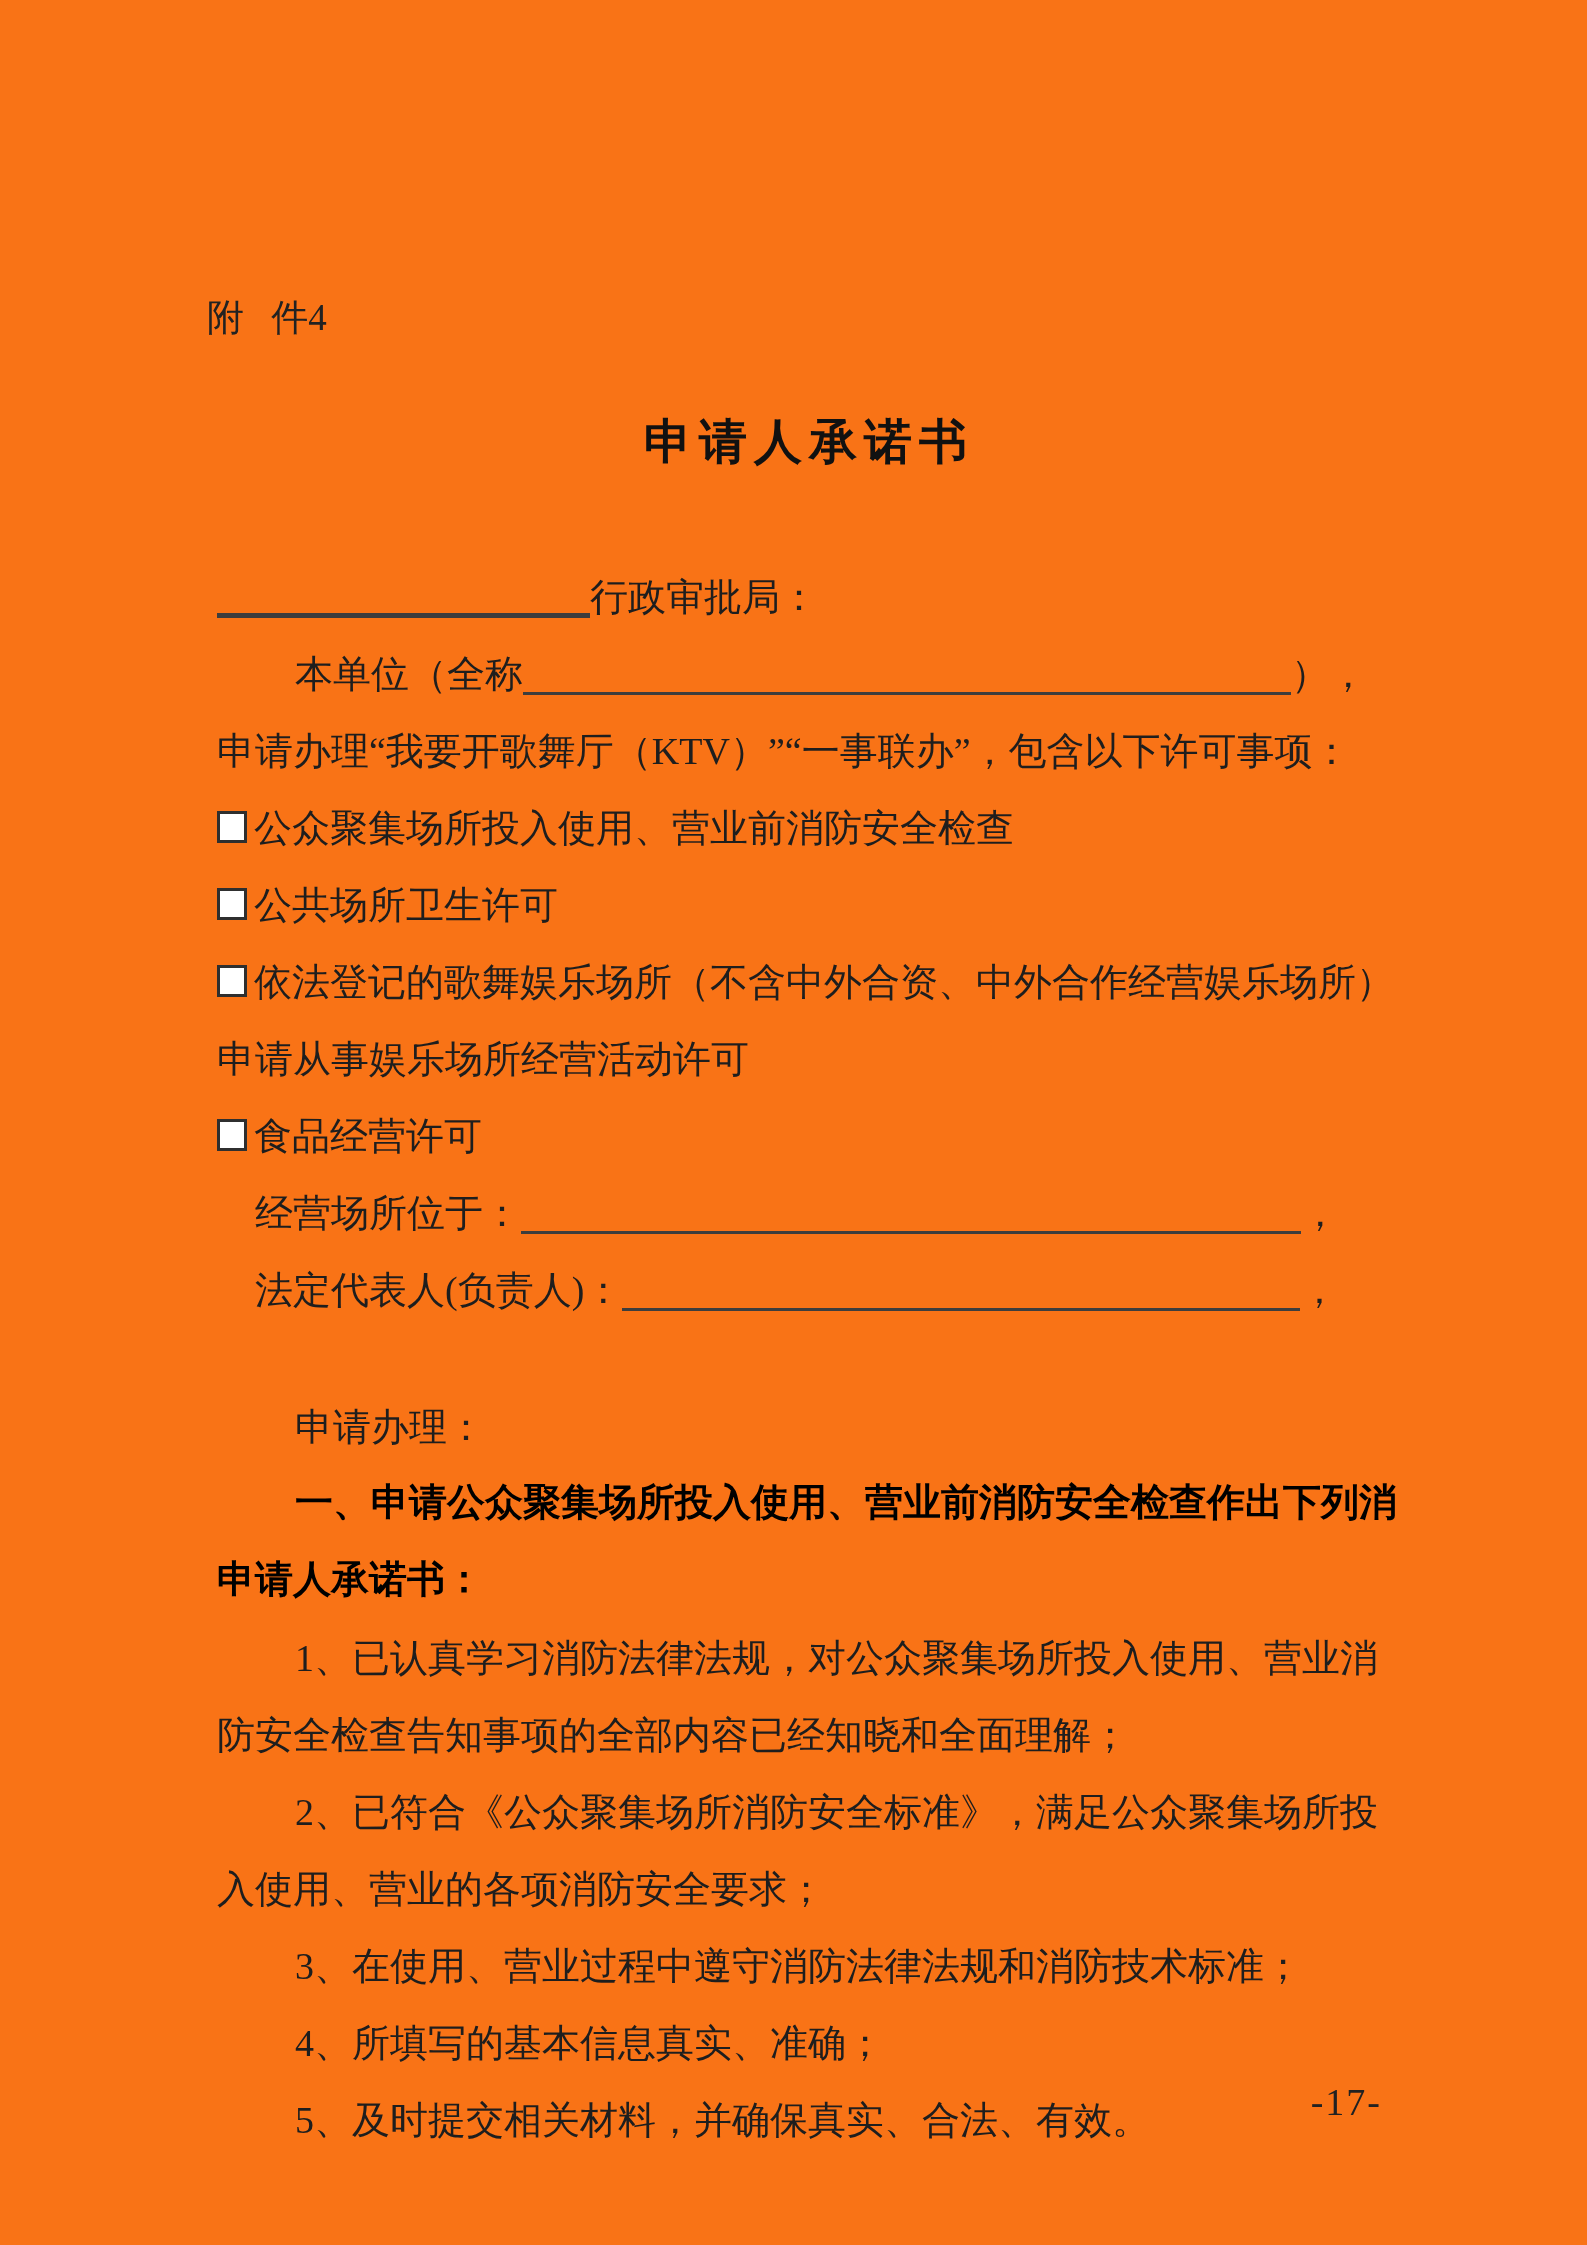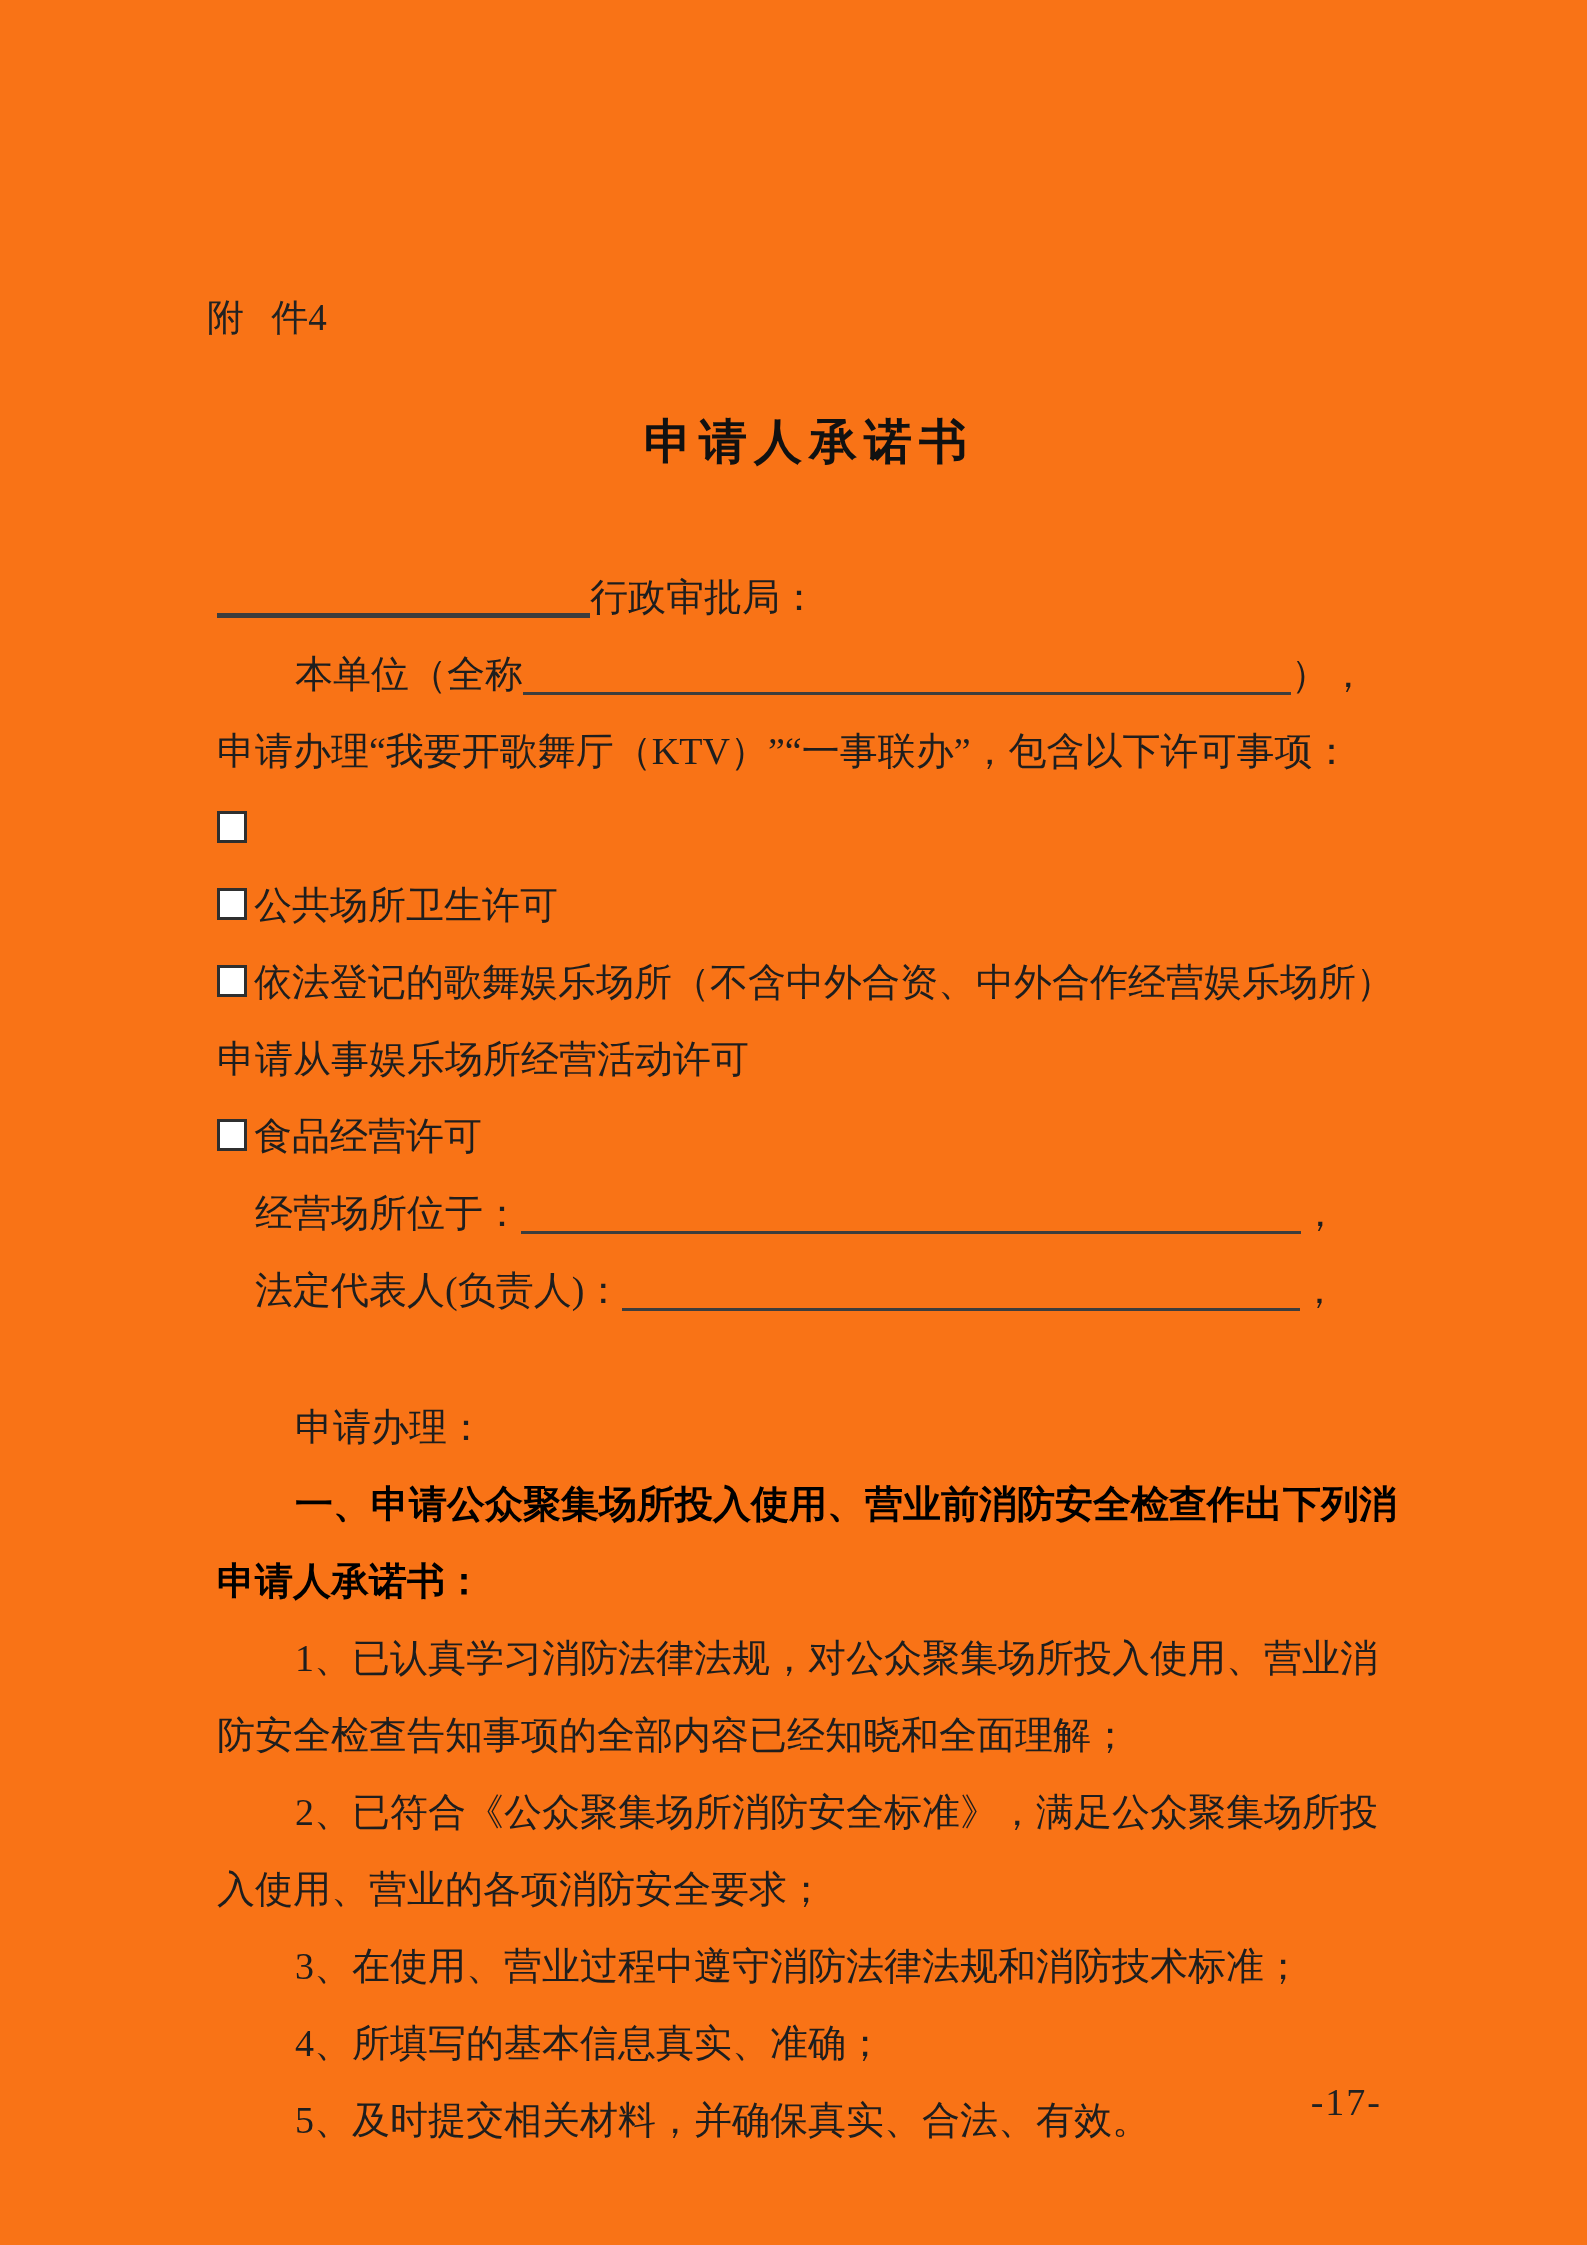--- a/index.html
+++ b/index.html
@@ -68,21 +68,21 @@
     display: inline-block;
     width: 30px;
     height: 32px;
     border: 3px solid #2f2f2f;
     box-sizing: border-box;
     margin-right: 7px;
     vertical-align: -2px;
     background: #fff;
   }
   .hei {
-    font-family: Liberation Sans, sans-serif;
+    font-family: Liberation Mono, monospace;
     font-weight: 700;
     color: #000;
   }
   .spacer { height: 48px; }
   .pageno {
     position: absolute;
     right: 205px;
     top: 2080px;
     font-size: 38px;
     letter-spacing: 2px;
@@ -99,21 +99,21 @@
   <h1 class="title">申请人承诺书</h1>
 
   <div class="content">
 
     <p class="line"><span class="blank thick w-agency"></span><span>行政审批局：</span></p>
 
     <p class="line ind2"><span>本单位（全称</span><span class="blank w-unit"></span><span>），</span></p>
 
     <p class="line">申请办理“我要开歌舞厅（KTV）”“一事联办”，包含以下许可事项：</p>
 
-    <p class="line"><span class="cbx"></span></p>
+    <p class="line"><span class="cbx"></span><span>公众聚集场所投入使用、营业前消防安全检查</span></p>
 
     <p class="line"><span class="cbx"></span><span>公共场所卫生许可</span></p>
 
     <p class="line"><span class="cbx"></span><span>依法登记的歌舞娱乐场所（不含中外合资、中外合作经营娱乐场所）</span></p>
 
     <p class="line">申请从事娱乐场所经营活动许可</p>
 
     <p class="line"><span class="cbx"></span><span>食品经营许可</span></p>
 
     <p class="line ind1"><span>经营场所位于：</span><span class="blank w-loc"></span><span>，</span></p>

